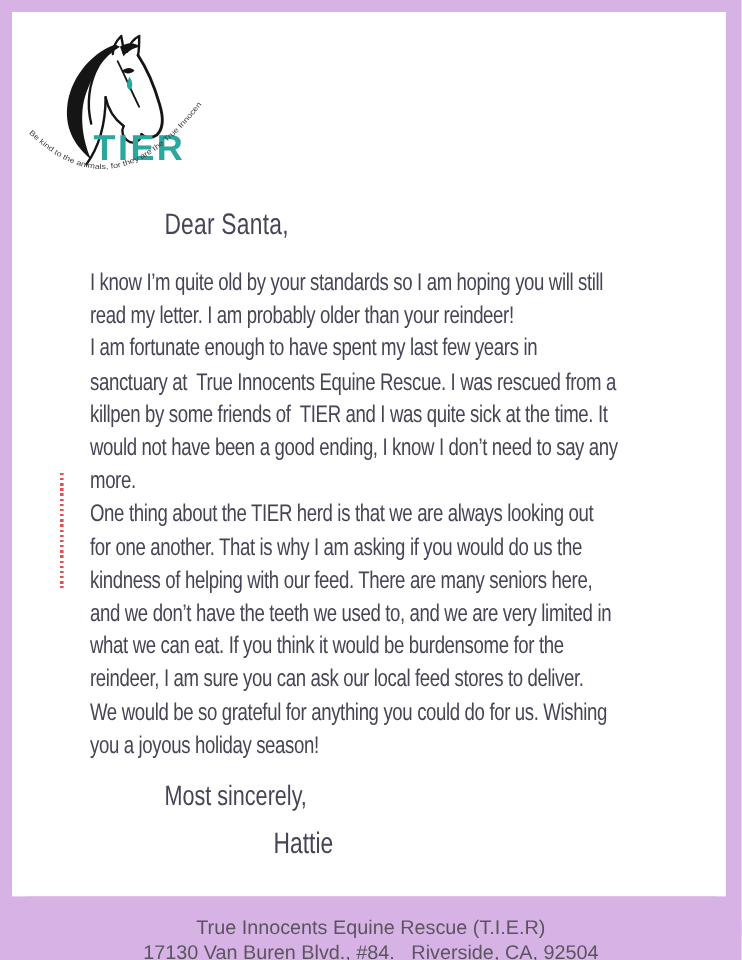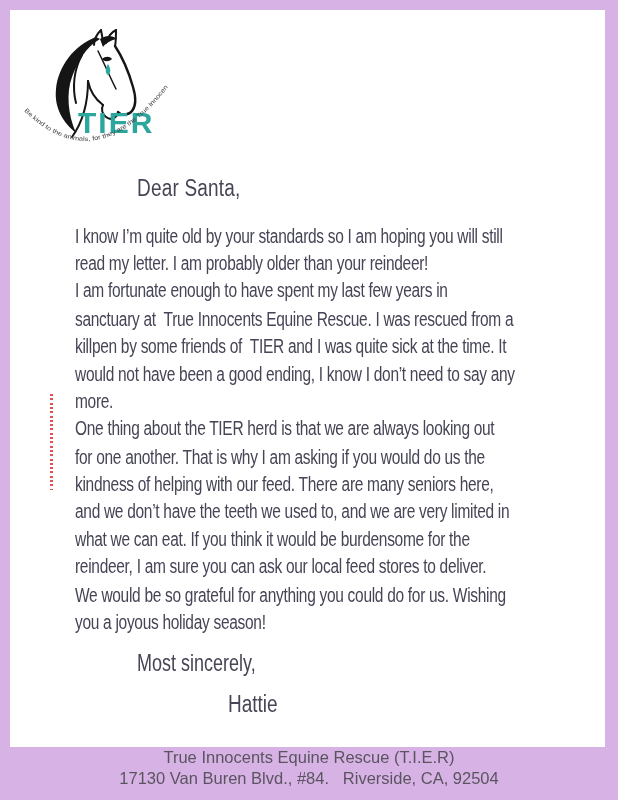--- a/index.html
+++ b/index.html
@@ -65,21 +65,21 @@
   }
   .footer {
     position: absolute;
     left: 0; right: 0; bottom: 0;
     height: 53px;
     background: #d6b3e4;
     text-align: center;
     color: #5b5460;
     font-size: 16.5px;
     line-height: 21px;
-    padding-top: 0;
+    padding-top: 16px;
     box-sizing: border-box;
     border-radius: 24px;
   }
   .prewrap { white-space: pre-wrap; }
 </style>
 </head>
 <body>
 
 <div class="page">
 

